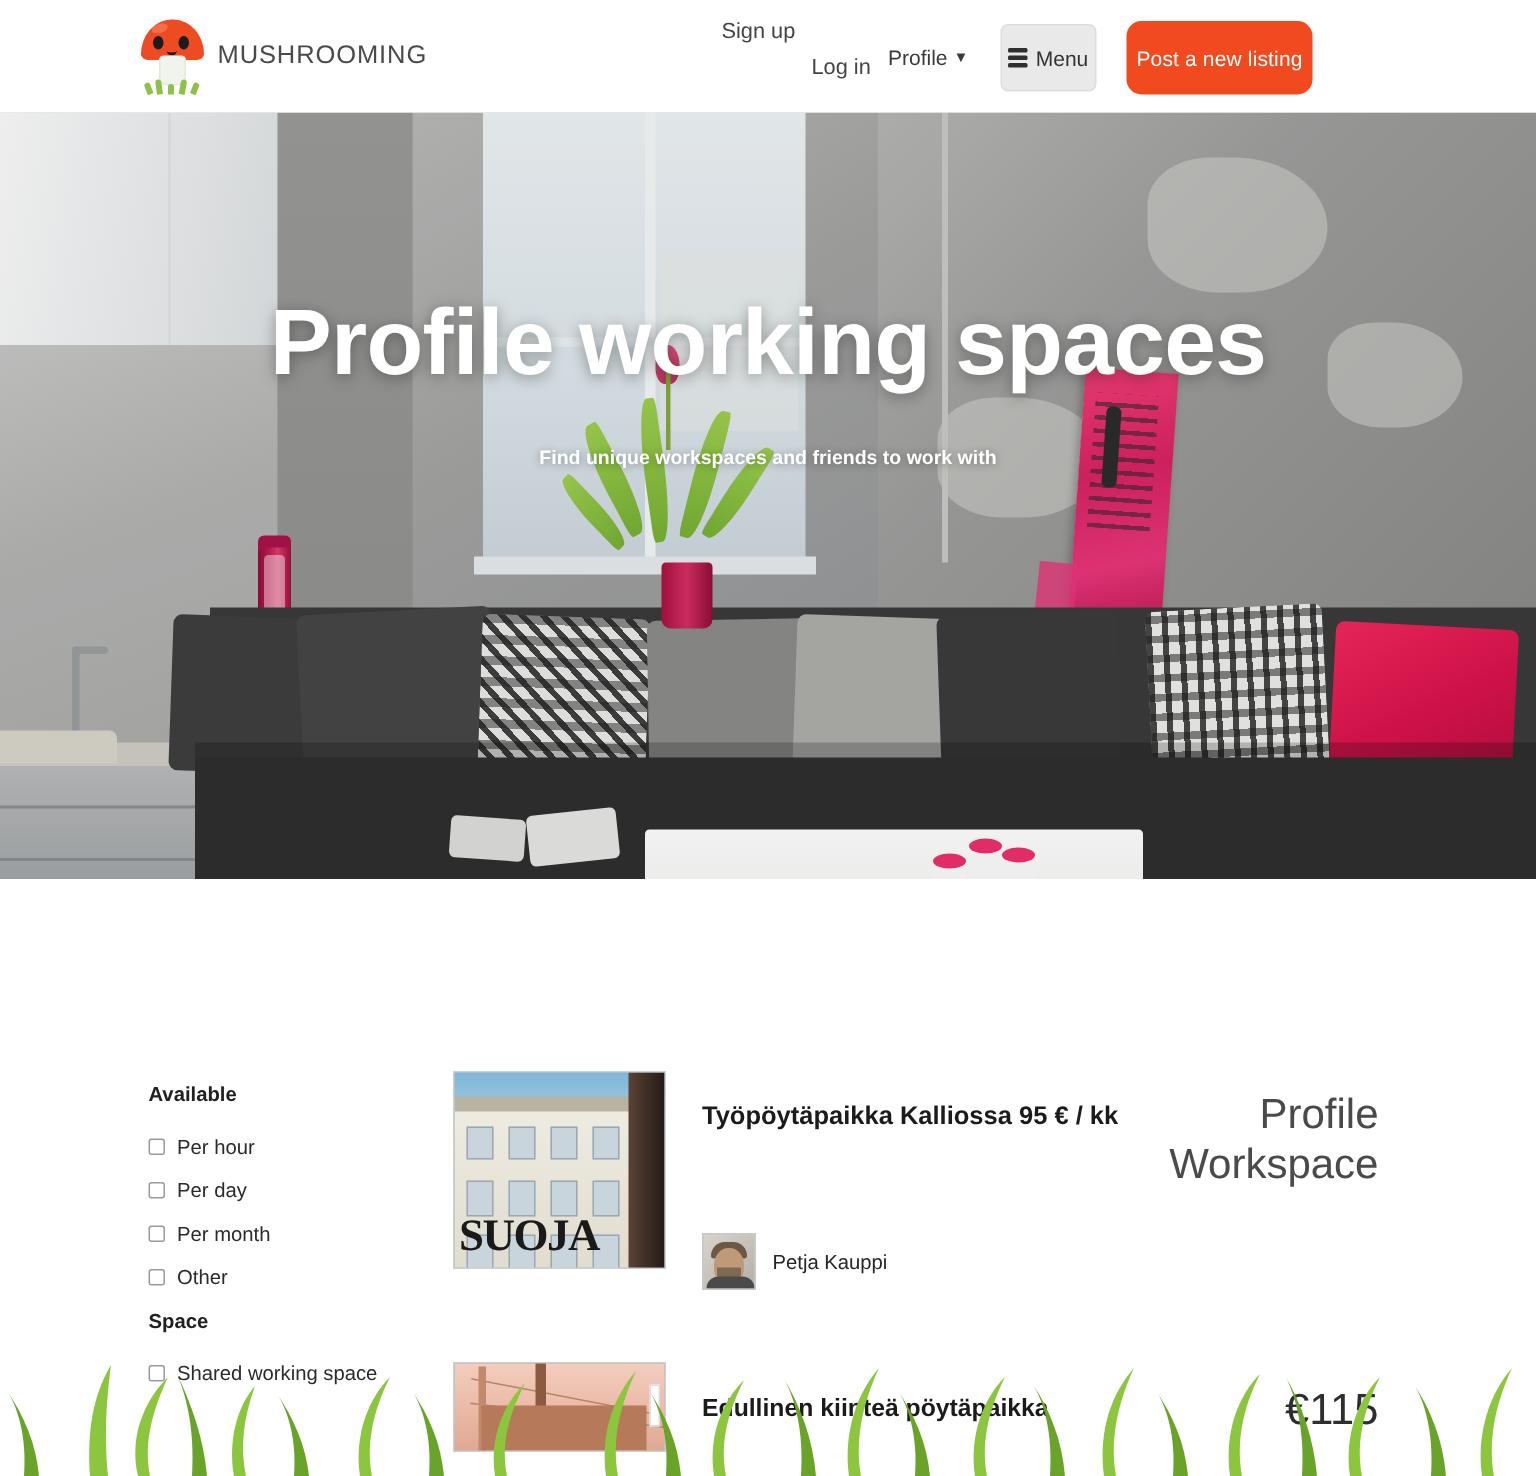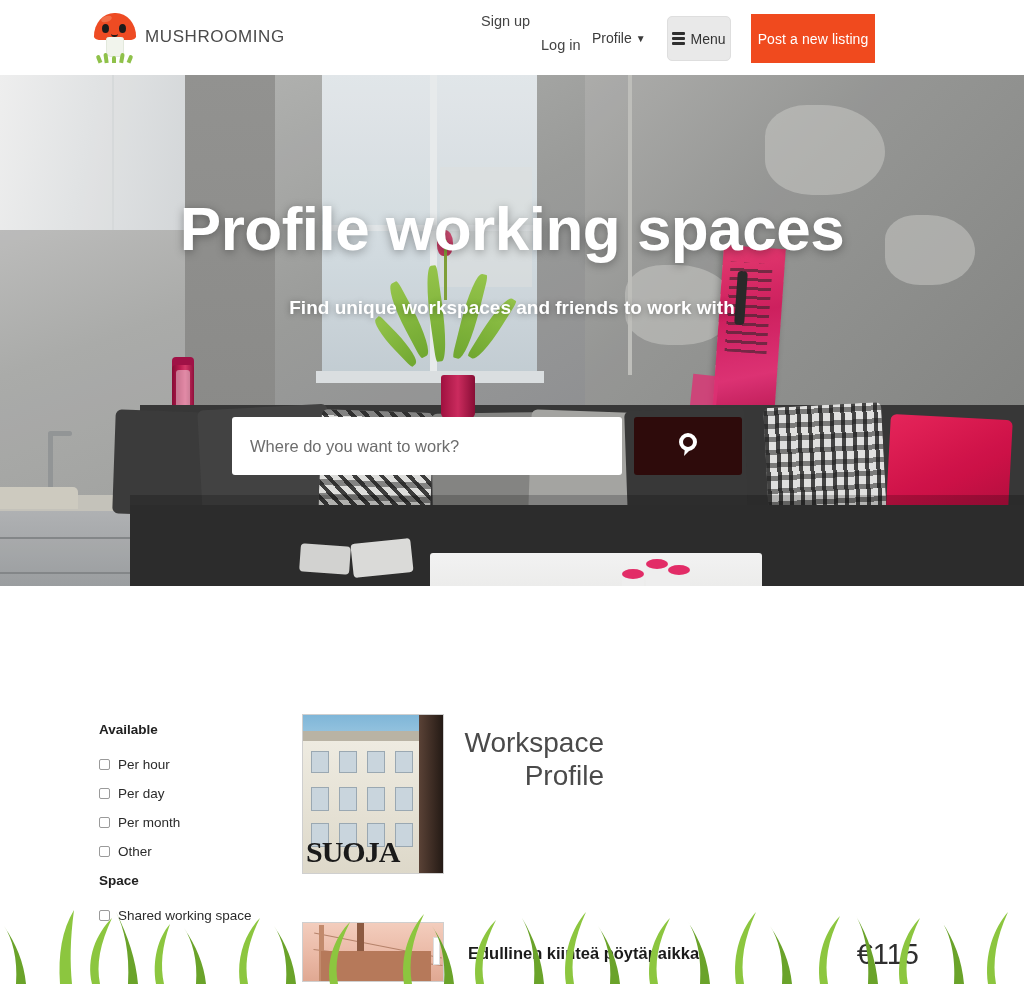--- a/index.html
+++ b/index.html
@@ -61,21 +61,21 @@
     position:absolute; left:667px; top:16px; width:64px; height:45px;
     background:#e9e9e9; border:1px solid #dedede; border-radius:5px;
     display:flex; align-items:center; justify-content:center; gap:5px;
     font-size:14px; color:#333; cursor:pointer;
   }
   .burger { display:flex; flex-direction:column; gap:2.5px; }
   .burger i { display:block; width:13px; height:2.6px; background:#2f2f2f; border-radius:1px; }
 
   .post-btn {
     position:absolute; left:751px; top:14px; width:124px; height:49px;
-    background:#f04a1e; border:none; border-radius:0; color:#fff;
+    background:#f04a1e; border:none; border-radius:10px; color:#fff;
     font-size:14px; font-family:inherit; cursor:pointer; letter-spacing:.1px;
   }
 
   
   .hero {
     position:absolute; left:0; top:75px; width:1024px; height:511px;
     overflow:hidden; background:#8d8d8d;
   }
   .hero-photo { position:absolute; inset:0; }
   
@@ -172,21 +172,21 @@
 
   .hero-tint { position:absolute; inset:0; background:rgba(0,0,0,.05); }
 
   .hero-title {
     position:absolute; left:0; top:118px; width:1024px; text-align:center;
     font-size:62px; font-weight:700; color:#ffffff; letter-spacing:-.5px;
     text-shadow:0 2px 10px rgba(0,0,0,.35);
   }
   .hero-sub {
     position:absolute; left:0; top:222px; width:1024px; text-align:center;
-    font-size:19px; font-weight:700; color:#ffffff;
+    font-size:13px; font-weight:700; color:#ffffff;
     text-shadow:0 1px 6px rgba(0,0,0,.35);
   }
   .search-row { position:absolute; left:232px; top:342px; display:flex; }
   .search-input {
     width:390px; height:58px; border:none; border-radius:3px; outline:none;
     font-family:inherit; font-size:16.5px; color:#3b3b3b; padding:0 18px;
     background:#ffffff;
   }
   .search-input::placeholder { color:#6d6d6d; }
   .search-btn {
@@ -201,21 +201,21 @@
   
   .main { position:absolute; left:0; top:704px; width:1024px; height:280px; background:#fff;padding-left:16px; }
   .sidebar { position:absolute; left:99px; top:18px; width:190px; }
   .f-head { font-size:13.5px; font-weight:700; color:#212121; margin-bottom:20px; }
   .f-head.second { margin-top:12px; }
   .f-row { display:flex; align-items:center; gap:8px; margin-bottom:14px; font-size:13.5px; color:#2b2b2b; cursor:pointer;}
   .cb { width:11px; height:11px; border:1px solid #9a9a9a; border-radius:2px; background:#fff; flex:0 0 auto; }
 
   .listings { position:absolute; left:302px; top:6px; width:625px; }
   .listing { display:flex; align-items:flex-start; padding-top:4px; }
-  .thumb { width:142px; height:160px; flex:0 0 auto; border:1px solid #cfcfcf; overflow:hidden; position:relative; background:#9fb8c9; }
+  .thumb { width:142px; height:132px; flex:0 0 auto; border:1px solid #cfcfcf; overflow:hidden; position:relative; background:#9fb8c9; }
   
   .t1-sky { position:absolute; left:0; top:0; width:142px; height:36px; background:linear-gradient(180deg,#7fb6d8 0%,#a9cfe5 100%); }
   .t1-bldg { position:absolute; left:0; top:18px; width:120px; height:142px; background:linear-gradient(180deg,#efece2 0%,#ddd8c9 100%); }
   .t1-roof { position:absolute; left:0; top:16px; width:120px; height:10px; background:#b9b3a4; }
   .t1-win { position:absolute; background:#c9d5dd; border:1px solid #9aa8b2; }
   .t1-frame-r { position:absolute; right:0; top:0; width:24px; height:160px; background:linear-gradient(90deg,#5a4236 0%,#3a2a22 60%,#241a15 100%); }
   .t1-word { position:absolute; left:3px; bottom:4px; font-size:30px; font-weight:700; color:#1a1a1a; letter-spacing:-1px; font-family:"Liberation Serif",serif;}
   
   .t2 { position:absolute; inset:0; background:linear-gradient(180deg,#f3cdbd 0%,#eab9a6 55%,#e0a892 100%);}
   .t2-roof { position:absolute; left:18px; bottom:0; width:110px; height:30px; background:#b6795a; }
@@ -362,29 +362,20 @@
       <div class="cup-rim" style="left:646px;top:484px;"></div>
       <div class="cup" style="left:668px;top:494px;"></div>
       <div class="cup-rim" style="left:668px;top:490px;"></div>
 
       <div class="hero-tint"></div>
     </div>
 
     <div class="hero-title">Profile working spaces</div>
     <div class="hero-sub">Find unique workspaces and friends to work with</div>
 
-    <div class="search-row">
-      <input class="search-input" type="text" placeholder="Where do you want to work?" style="">
-      <button class="search-btn">
-        <svg width="26" height="28" viewBox="0 0 26 28">
-          <circle cx="13" cy="10" r="7" fill="none" stroke="#ffffff" stroke-width="4"></circle>
-          <path d="M10 16 L9 24 L15 18 Z" fill="#ffffff"></path>
-        </svg>
-      </button>
-    </div>
   </div>
 
   <div class="toolbar">
     
 
     
   </div>
 
   <div class="main">
 
@@ -430,24 +421,37 @@
           <div class="t1-win" style="left:64px;top:72px;width:18px;height:24px;"></div>
           <div class="t1-win" style="left:92px;top:72px;width:18px;height:24px;"></div>
           <div class="t1-win" style="left:8px;top:108px;width:18px;height:24px;"></div>
           <div class="t1-win" style="left:36px;top:108px;width:18px;height:24px;"></div>
           <div class="t1-win" style="left:64px;top:108px;width:18px;height:24px;"></div>
           <div class="t1-win" style="left:92px;top:108px;width:18px;height:24px;"></div>
           <div class="t1-frame-r"></div>
           <div class="t1-word">SUOJA</div>
         </div>
 
+        <div class="l-body">
+          <div class="l-title">Työpöytäpaikka Kalliossa 95 € / kk</div>
+          <div class="l-author">
+            <span class="l-avatar">
+              <span class="av-bg"></span>
+                <span class="av-hair"></span>
+              <span class="av-face"></span>
+                <span class="av-beard"></span>
+              <span class="av-shoulder"></span>
+            </span>
+            <span class="l-author-name">Petja Kauppi</span>
+          </div>
+        </div>
 
         <div class="l-price">
+          <div class="l-price-text">Profile</div>
           <div class="l-price-text">Workspace</div>
-          <div class="l-price-text">Profile</div>
         </div>
       </div>
 
       <div class="listing second">
         <div class="thumb">
           <div class="t2"></div>
           <div class="t2-wire"></div>
           <div class="t2-wire2"></div>
           <div class="t2-pole"></div>
           <div class="t2-chimney"></div>

